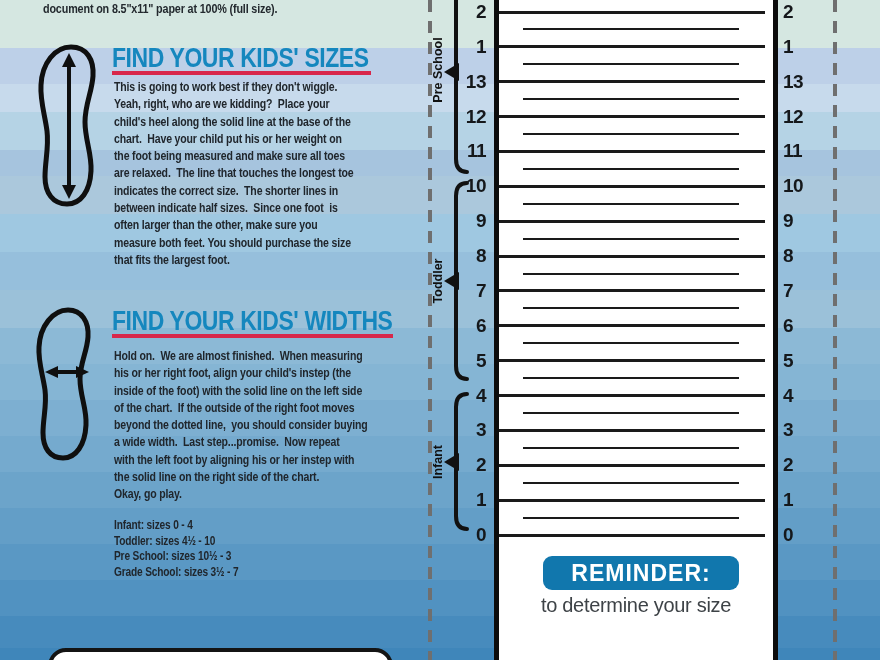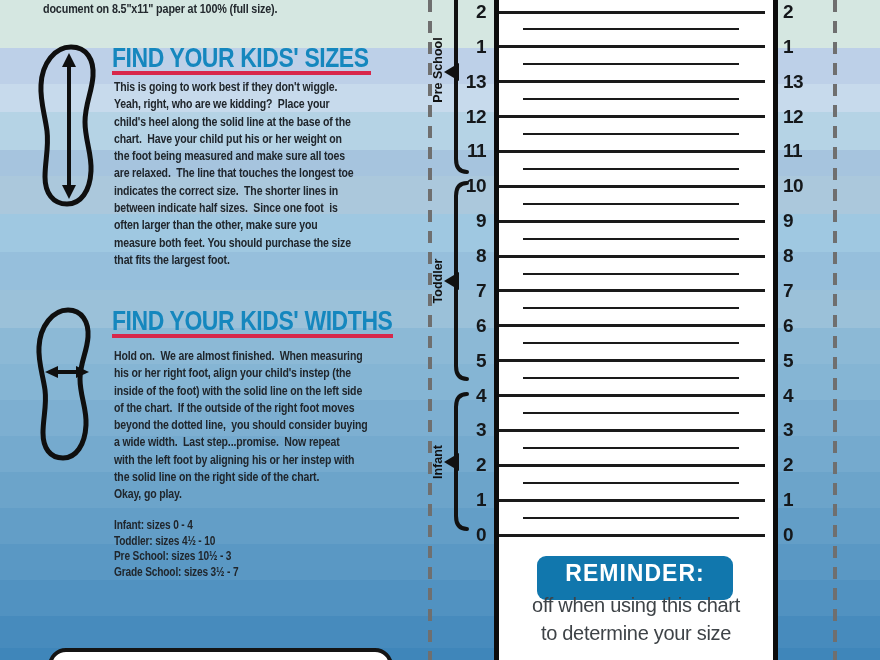--- a/index.html
+++ b/index.html
@@ -68,21 +68,21 @@
     font-size:19px;font-weight:bold;color:#15181b;height:22px;line-height:22px;
     letter-spacing:-.5px;
   }
   .num-left{left:424px;width:62px;text-align:right;}
   .num-right{left:783px;width:62px;text-align:left;}
   .group-label{
     font-size:12.5px;font-weight:bold;color:#111;white-space:nowrap;
     transform:translate(-50%,-50%) rotate(-90deg);
   }
   .badge{
-    left:38px;top:556px;width:196px;height:44px;border-radius:9px;
+    left:44px;top:556px;width:196px;height:34px;border-radius:9px;
     background:var(--badge-blue);text-align:center;
   }
   .badge-label{
     font-size:23px;font-weight:bold;color:#ffffff;line-height:34px;letter-spacing:1px;
   }
   .reminder-text{
     left:0;top:592px;width:274px;text-align:center;
     font-size:20px;color:#3e4347;line-height:27.5px;letter-spacing:-.3px;
   }
   .bottom-box{
@@ -243,18 +243,17 @@
         <div class="abs size-line-long" style="top: 463.771px;"></div>
         <div class="abs size-line-half" style="top: 481.704px;"></div>
         <div class="abs size-line-long" style="top: 498.638px;"></div>
         <div class="abs size-line-half" style="top: 516.572px;"></div>
         <div class="abs size-line-long" style="top: 533.505px;"></div>
       </div>
     <div class="abs badge">
       <div class="badge-label">REMINDER:</div>
     </div>
     <div class="abs reminder-text" id="reminder-lines">
-        <div class="">off when using this chart</div>
         <div class="">to determine your size</div>
       </div>
   </div>
 
 </div>
 
 </body></html>

